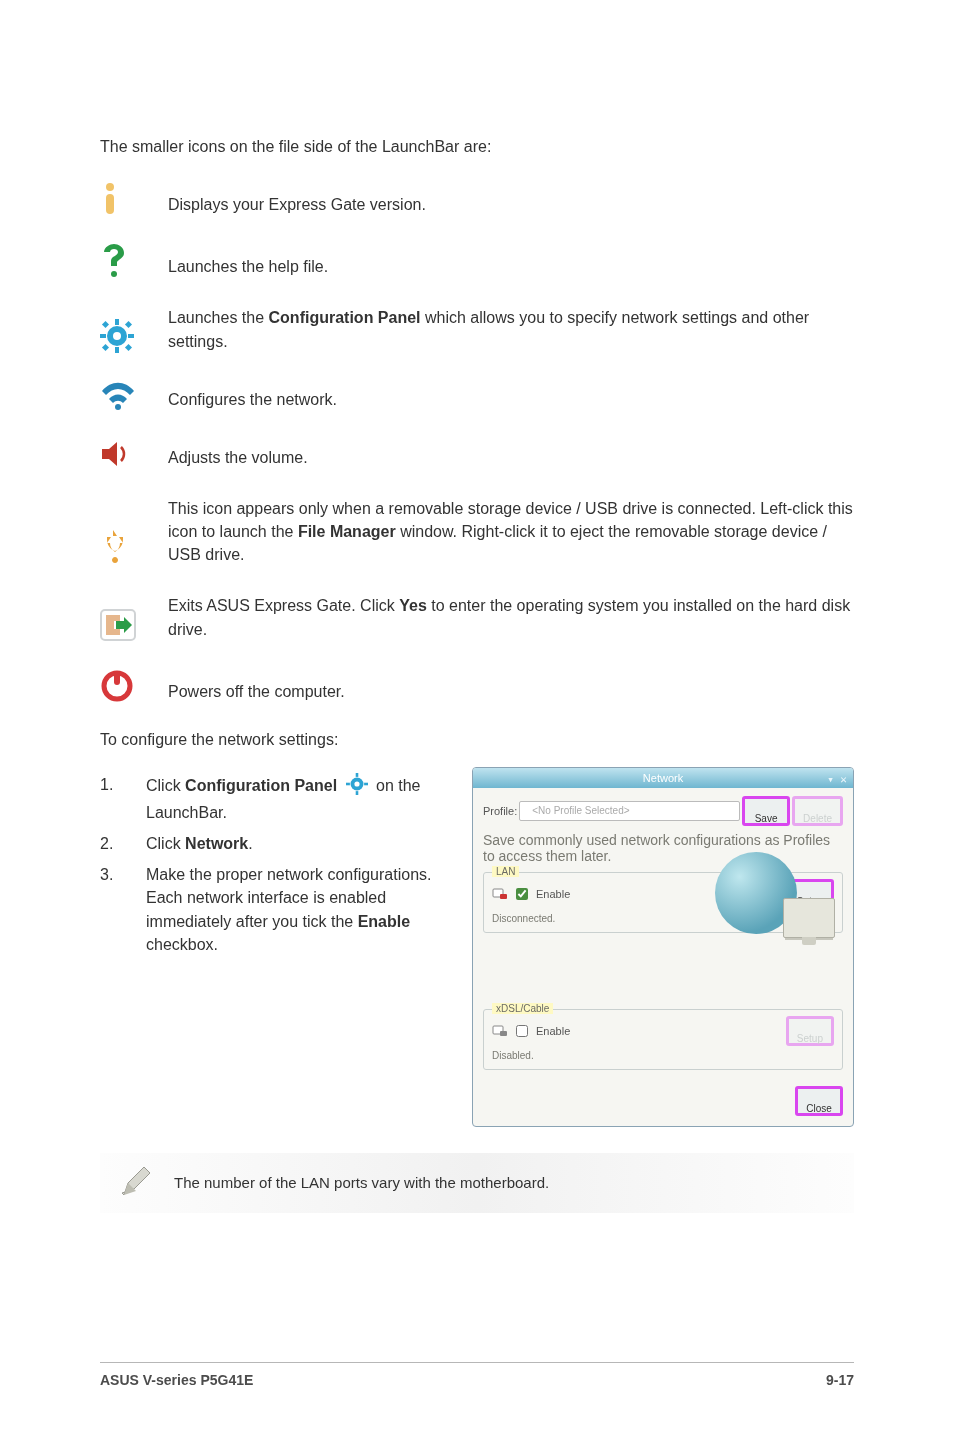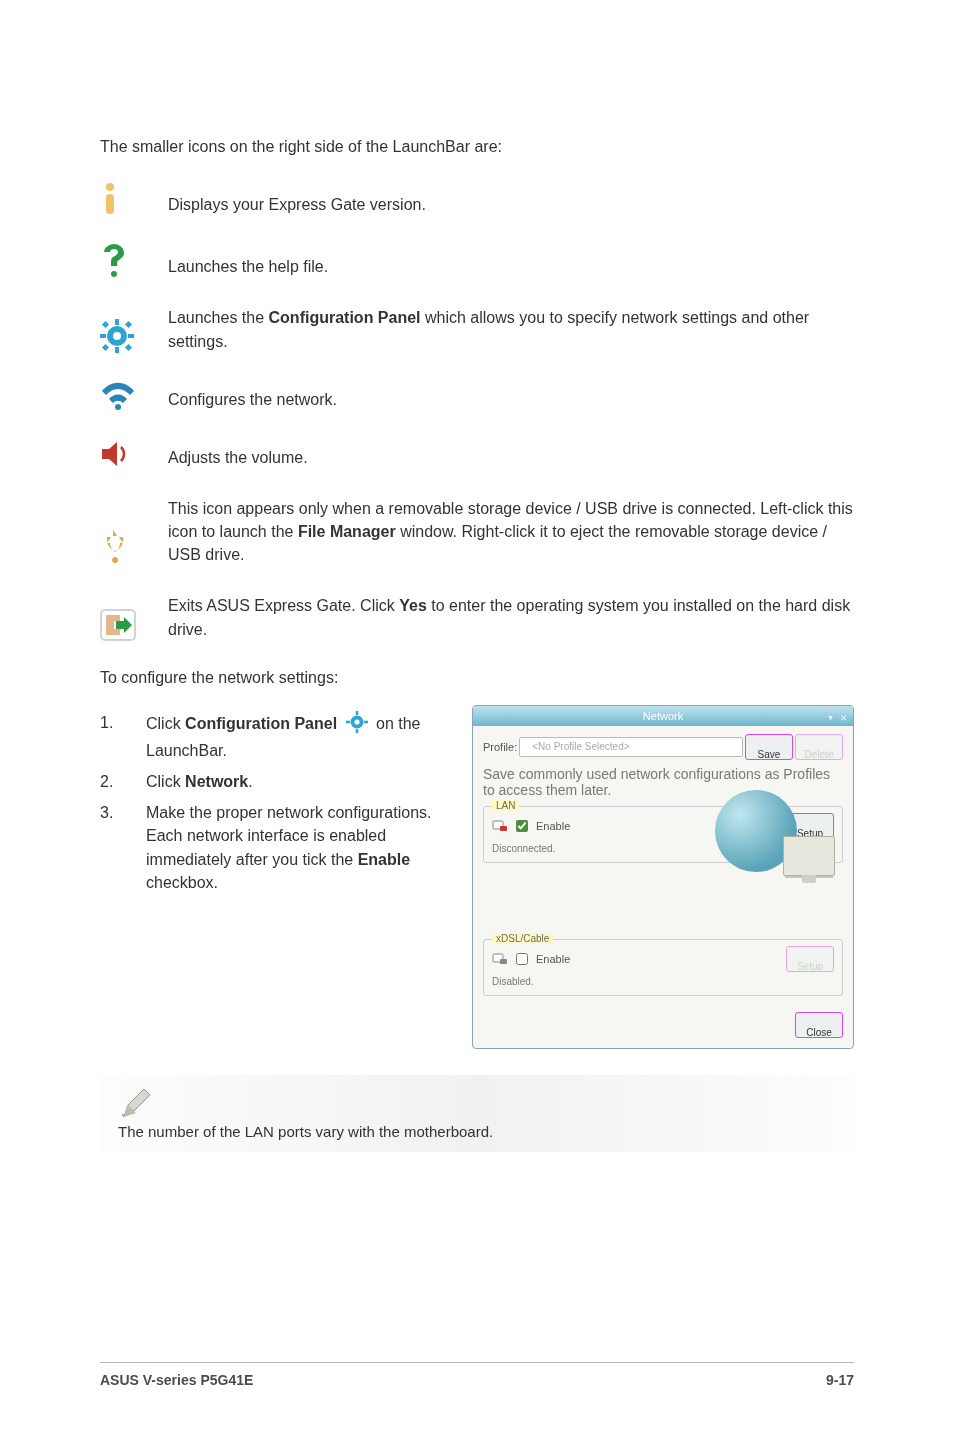--- a/index.html
+++ b/index.html
@@ -115,21 +115,21 @@
     padding: 0 12px;
     font-size: 10px;
     border-radius: 2px;
     display: flex;
     align-items: center;
   }
   .mini-btn {
     height: 18px;
     min-width: 48px;
     font-size: 10px;
-    border: 1px solid #d946ef;
+    border: 3px solid #d946ef;
     border-radius: 3px;
     background: #ecf0f0;
     color: #333;
     padding: 12px 8px;
     line-height: 16px;
   }
   .mini-btn.disabled, .mini-btn[disabled] {
     opacity: 0.45;
     color: #9aa4a7;
   }
@@ -217,24 +217,24 @@
     border-radius: 0 0 2px 2px;
   }
   .net-footer {
     display: flex;
     justify-content: flex-end;
     padding: 6px 10px 10px 10px;
   }
   
   .callout {
     display: flex;
+    align-items: center;
     margin-top: 26px;
     padding: 12px 18px;
     background: linear-gradient(to right, #fdfdfd 0%, #f1f1f1 50%, #fdfdfd 100%);
-    flex-direction: column;
   }
   .callout .c-icon {
     width: 56px;
     min-width: 56px;
     display: flex;
     align-items: center;
     justify-content: flex-start;
   }
   .callout .c-text {
     font-size: 15px;
@@ -260,21 +260,21 @@
     right: 0;
     height: 1px;
     background: #b7b7b7;
   }
 </style>
 </head>
 <body>
 
 <div class="page">
 
-  <p class="intro">The smaller icons on the right side of the LaunchBar are:</p>
+  <p class="intro">The smaller icons on the file side of the LaunchBar are:</p>
 
   <div class="icon-row">
     <div class="icon-cell">
       <svg width="20" height="34" viewBox="0 0 20 34">
         <circle cx="10" cy="5" r="4" fill="#f1c368"></circle>
         <rect x="6" y="12" width="8" height="20" rx="4" fill="#f1c368"></rect>
       </svg>
     </div>
     <div class="desc">Displays your Express Gate version.</div>
   </div>
@@ -349,20 +349,29 @@
         <rect x="1" y="1" width="34" height="30" rx="4" fill="none" stroke="#d0d3d5" stroke-width="2"></rect>
         <path d="M6 6h14v6h-6v8h6v6H6z" fill="#e6b78d"></path>
         <path d="M16 12h8v-4l8 8-8 8v-4h-8z" fill="#2a9c48"></path>
       </svg>
     </div>
     <div class="desc">
       <span>Exits ASUS Express Gate. Click </span><strong>Yes</strong><span> to enter the operating system you installed on the hard disk drive.</span>
     </div>
   </div>
 
+  <div class="icon-row">
+    <div class="icon-cell">
+      <svg width="34" height="34" viewBox="0 0 34 34">
+        <circle cx="17" cy="17" r="13" fill="none" stroke="#d7383a" stroke-width="5"></circle>
+        <rect x="14" y="2" width="6" height="14" rx="3" fill="#d7383a"></rect>
+      </svg>
+    </div>
+    <div class="desc">Powers off the computer.</div>
+  </div>
 
   <p class="subintro">To configure the network settings:</p>
 
   <div class="steps-area">
     <div class="steps">
 
       <div class="step-row">
         <div class="step-num">1.</div>
         <div class="step-body">
           <span>Click </span><strong>Configuration Panel</strong>

